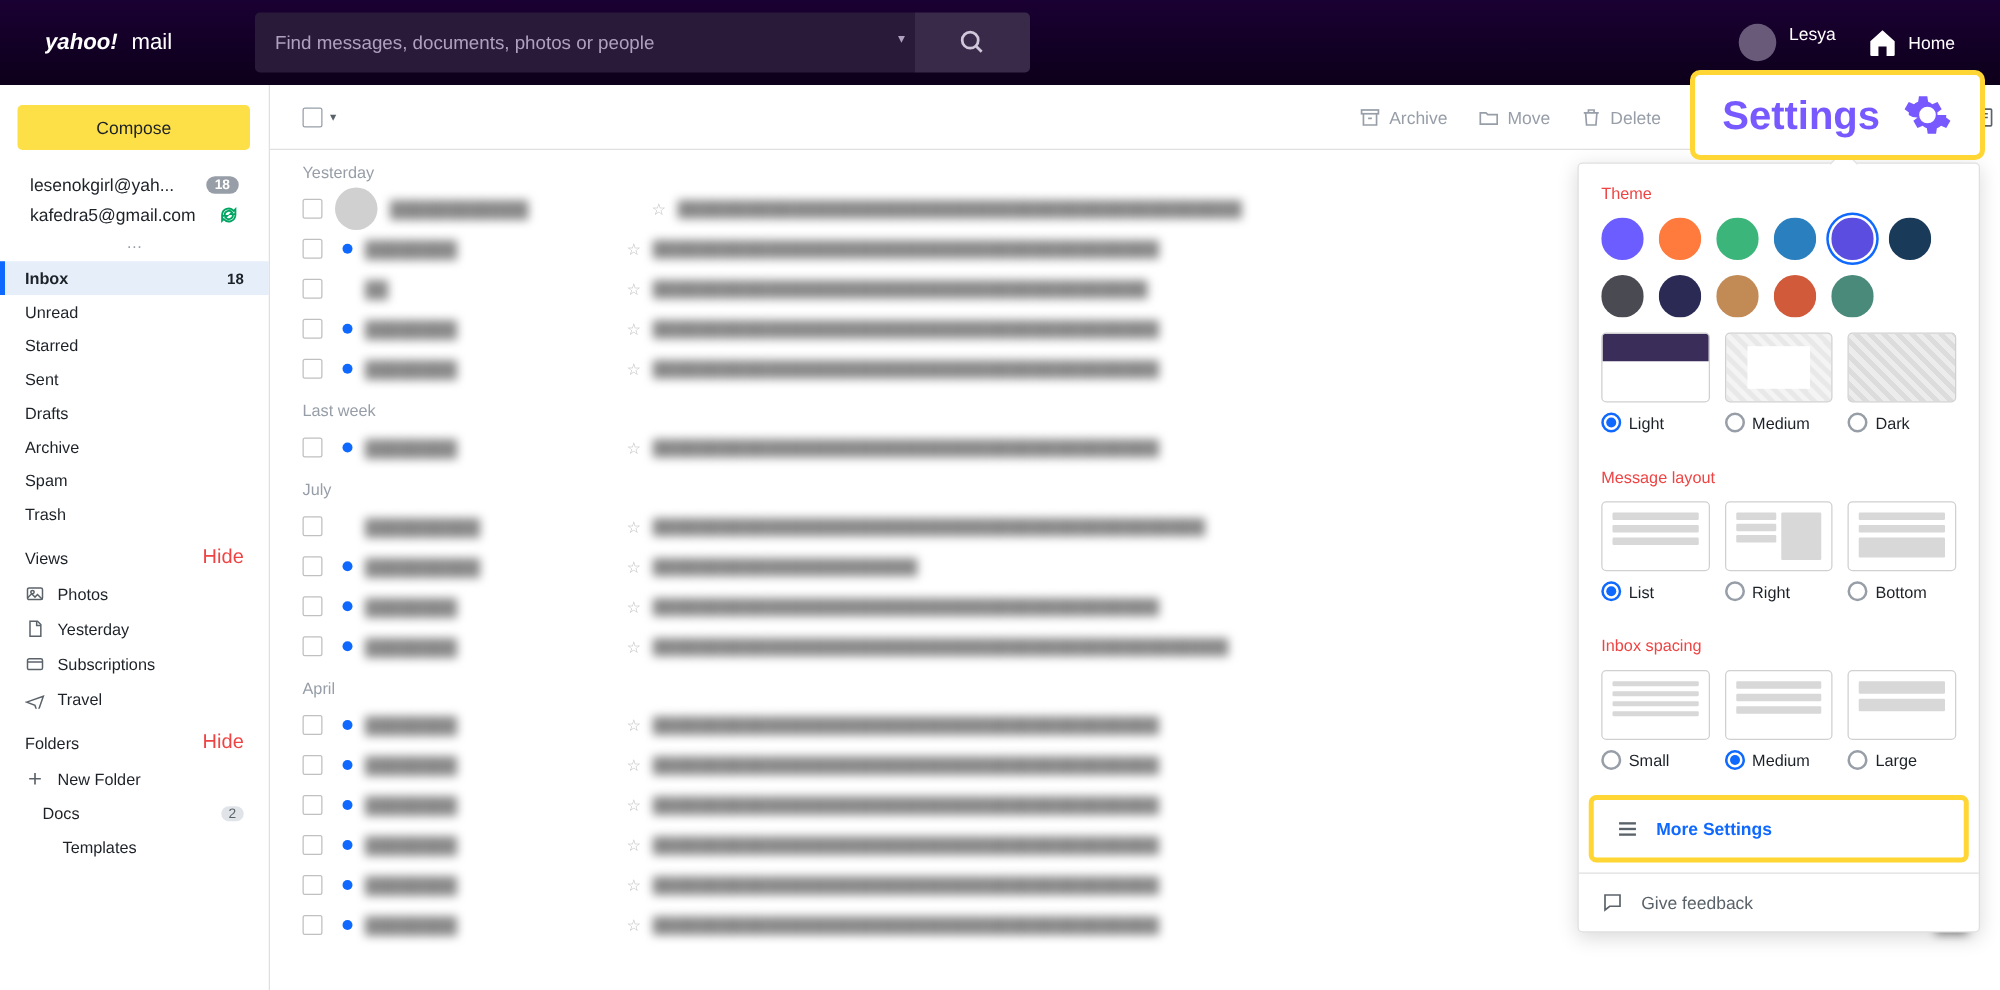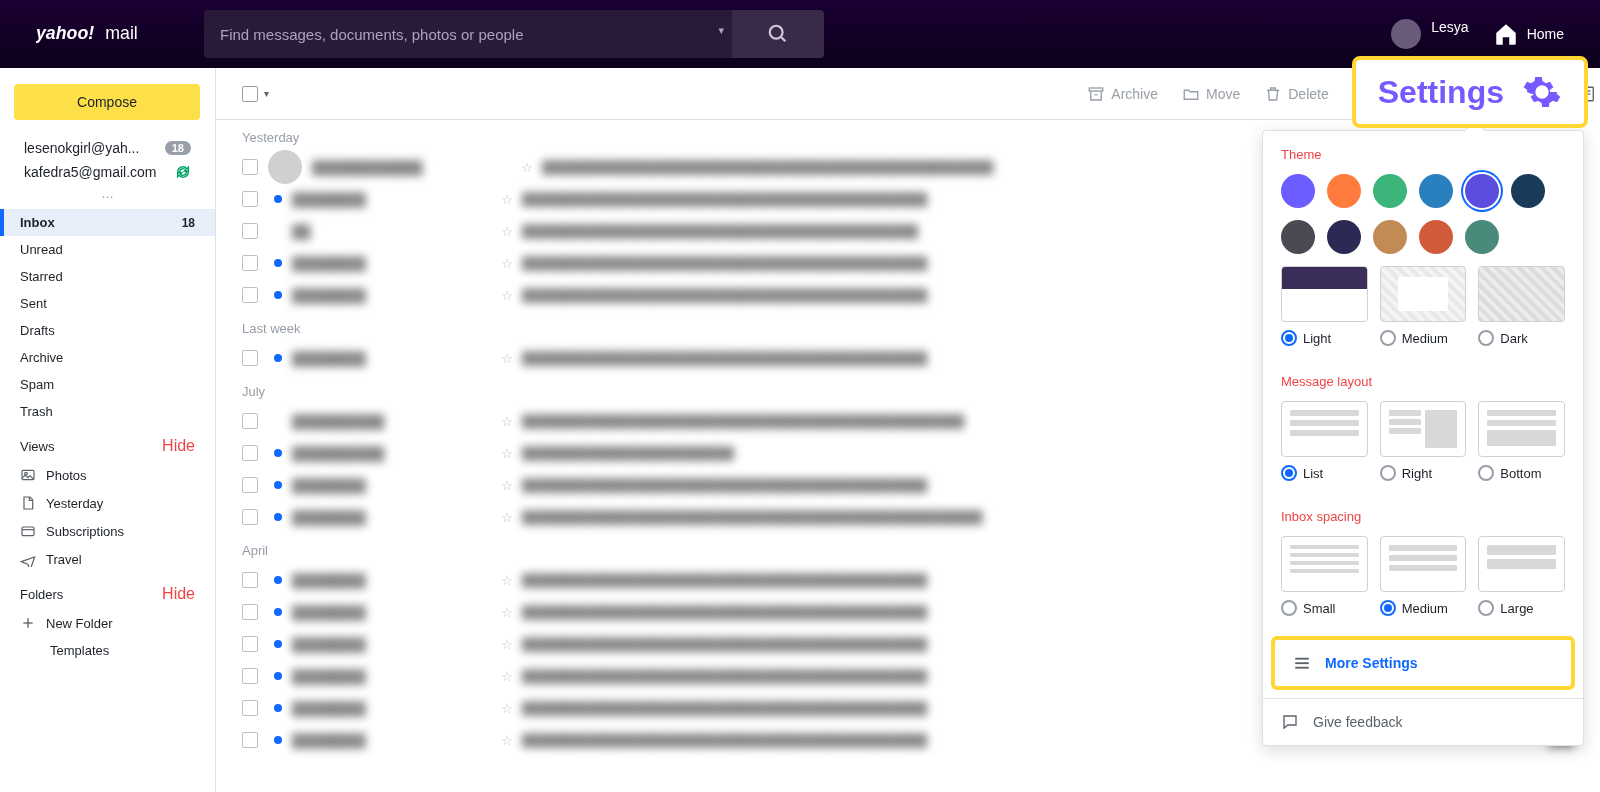--- a/index.html
+++ b/index.html
@@ -217,20 +217,24 @@
     <span class="hide-link">Hide</span>
   </div>
   <div class="view-item">
     <svg class="view-icon" viewBox="0 0 24 24" stroke="currentColor" stroke-width="2">
         <line x1="12" y1="5" x2="12" y2="19"></line>
         <line x1="5" y1="12" x2="19" y2="12"></line>
       </svg>
     <span>New Folder</span>
   </div>
   <div class="folders-list">
+    <div class="view-item" style="padding-left:34px">
+      <span>Docs</span>
+      <span class="folder-count-sm">2</span>
+    </div>
     <div class="view-item" style="padding-left:50px">
       <span>Templates</span>
     </div>
   </div>
 </div>
 
 <div class="toolbar">
   <div class="select-cb"></div>
   <span class="select-dd">▾</span>
   <div class="tb-actions">

